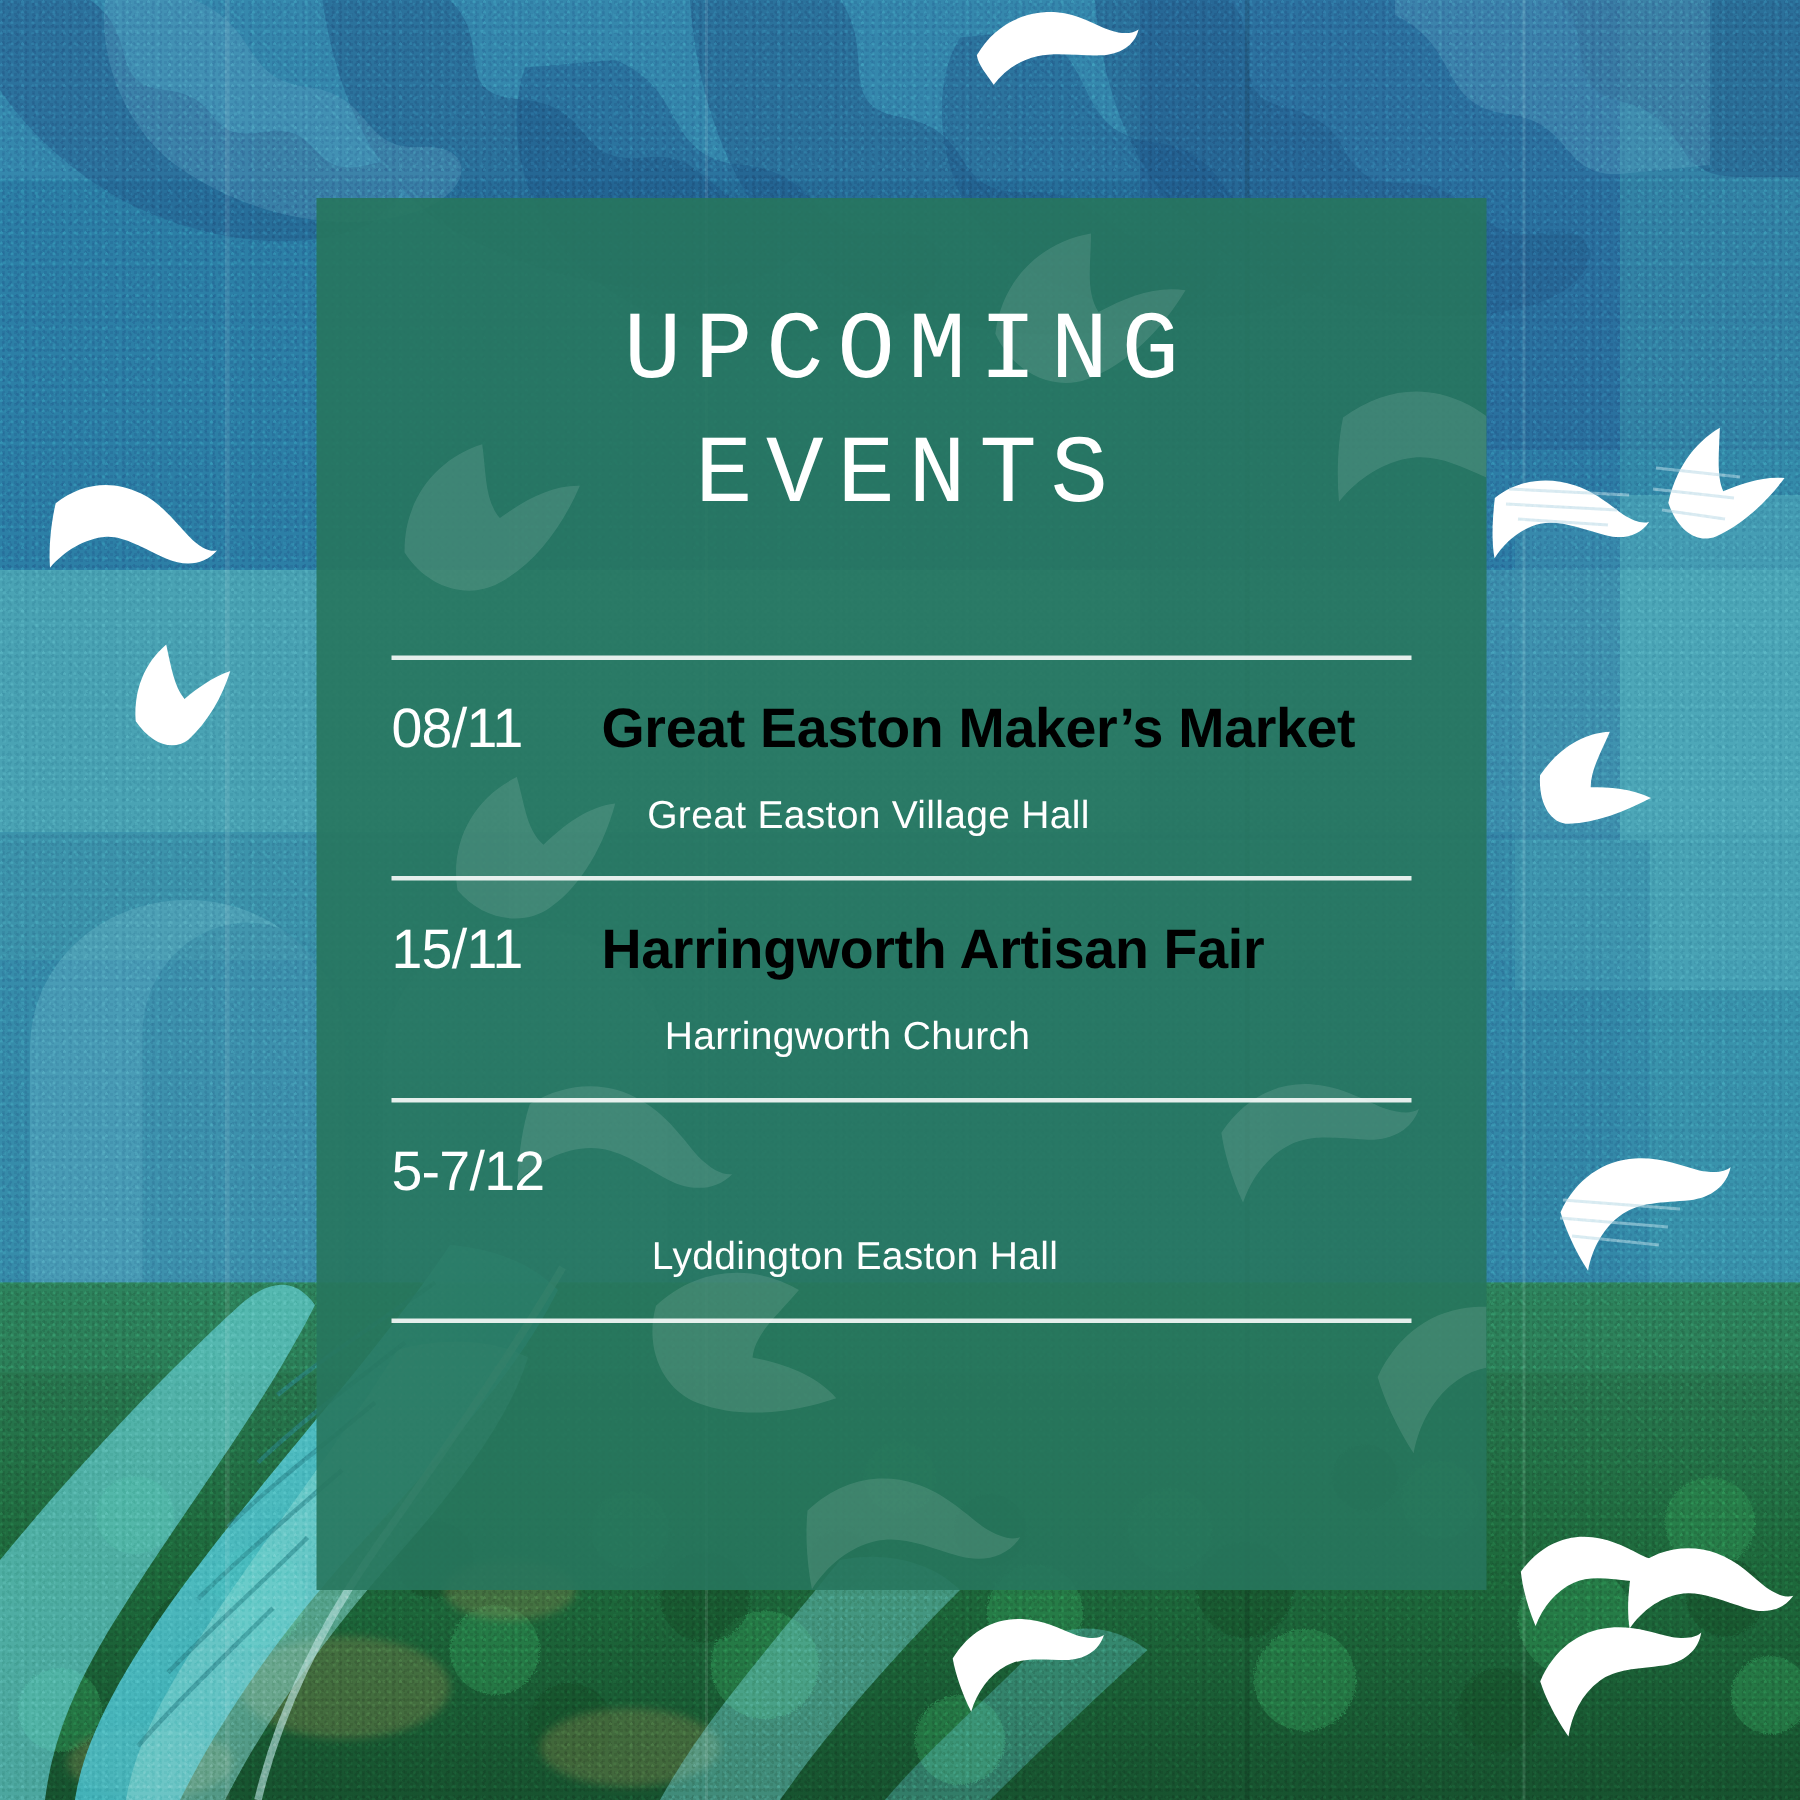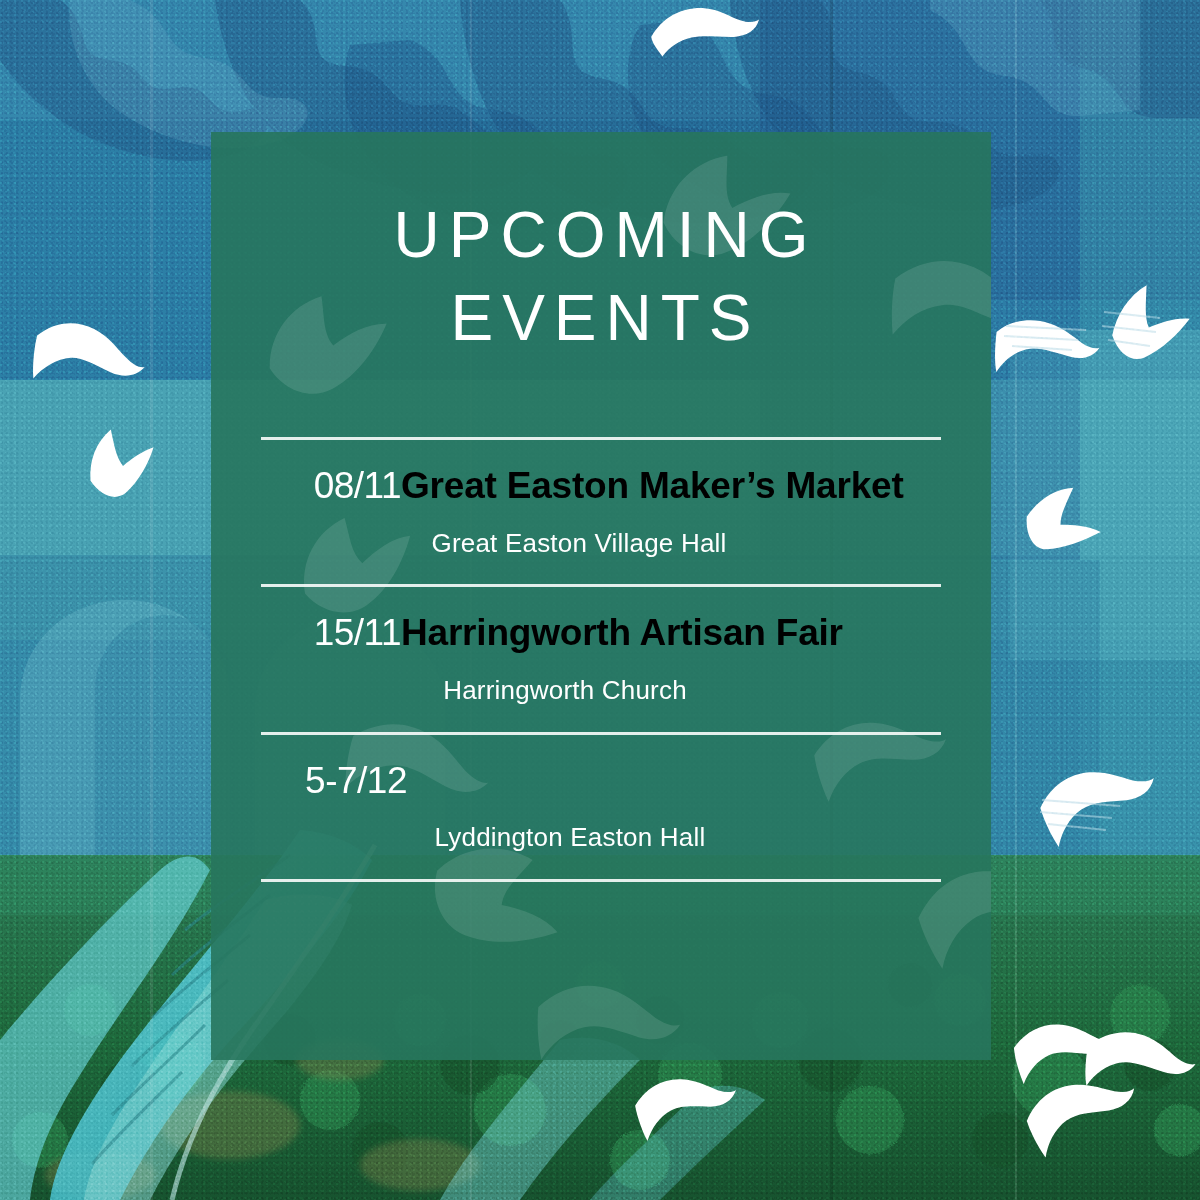--- a/index.html
+++ b/index.html
@@ -39,21 +39,21 @@
   }
   .panel-ghosts{position:absolute;inset:0;opacity:.11;}
   .panel-ghosts svg{position:absolute;inset:0;width:780px;height:928px;}
 
   .panel-inner{position:relative;z-index:3;height:100%;}
 
   .title{
     position:absolute;left:0;right:0;top:62px;
     text-align:center;
     color:#ffffff;
-    font-family:Liberation Sans, sans-serif;
+    font-family:Liberation Mono, monospace;
     font-size:64px;
     line-height:1.30;
     letter-spacing:9px;
     text-indent:9px;
     font-weight:400;
   }
   .title .ln{display:block;}
 
   .events{
     position:absolute;left:50px;right:50px;top:305px;
@@ -61,21 +61,20 @@
   .divider{
     height:3px;
     background:rgba(255,255,255,.88);
     margin:0;
   }
   .event{padding:0;}
   .event-main{
     display:flex;
     align-items:baseline;
     padding-top:26px;
-    text-align:right;
   }
   .event-date{
     width:140px;
     flex:0 0 140px;
     color:#ffffff;
     font-size:37px;
     line-height:1.1;
     font-weight:400;
     letter-spacing:-0.5px;
     white-space:nowrap;

